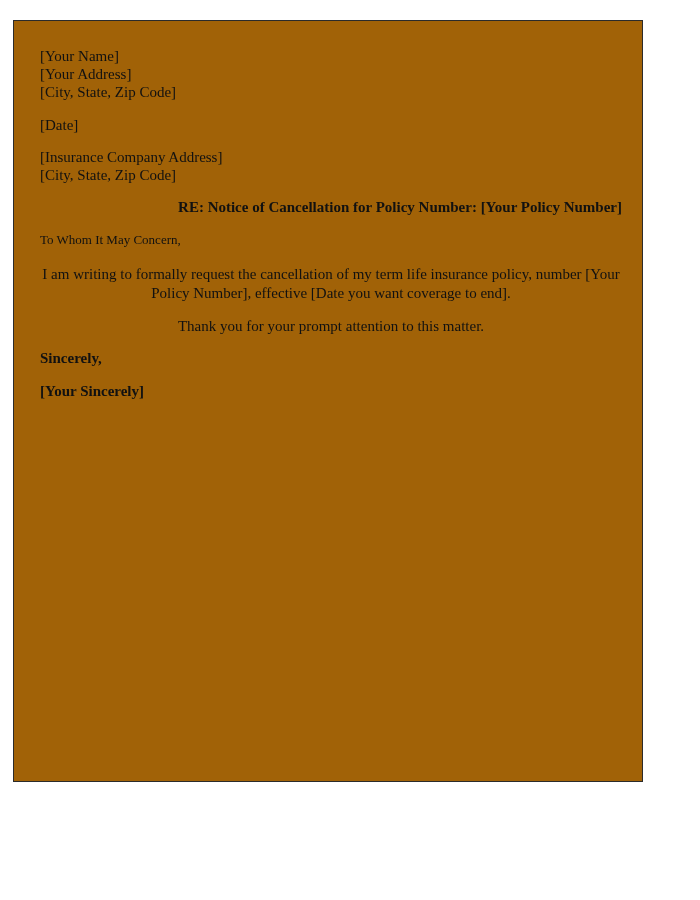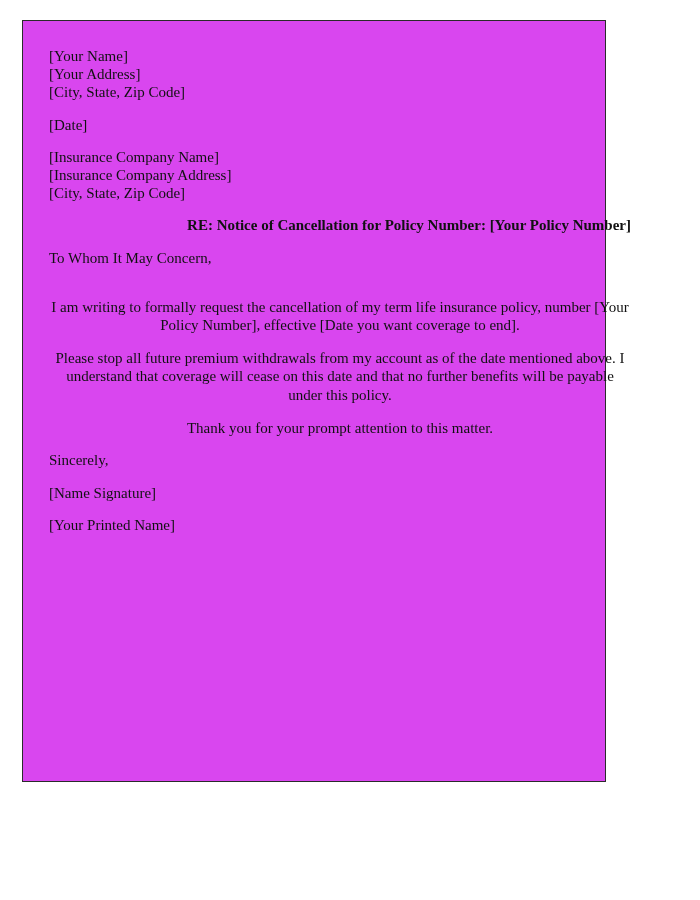--- a/index.html
+++ b/index.html
@@ -10,27 +10,27 @@
   body {
     width: 700px;
     height: 900px;
     overflow: hidden;
     font-family: "Liberation Serif", "DejaVu Serif", serif;
     color: #111111;
   }
 
   .page-sheet {
     position: absolute;
-    left: 22px;
+    left: 13px;
     top: 20px;
-    width: 584px;
+    width: 630px;
     height: 762px;
     box-sizing: border-box;
     border: 1.5px solid #2b2b2b;
-    background: #d946ef;
+    background: #a16207;
   }
 
   .letter-body {
     position: absolute;
     left: 26px;
     top: 26px;
     width: 582px;
   }
 
   .line-group {
@@ -56,29 +56,30 @@
   .subject-line {
     font-size: 15px;
     line-height: 18.6px;
     font-weight: bold;
     margin: 0 0 14px 0;
     white-space: nowrap;
     text-align: right;
   }
 
   .salutation {
-    font-size: 15px;
+    font-size: 13px;
     line-height: 18.6px;
-    margin: 0 0 30px 0;
+    margin: 0 0 16px 0;
   }
 
   .closing-line {
     font-size: 15px;
     line-height: 18.6px;
     margin: 0 0 14px 0;
+    font-weight: bold;
   }
   .closing-line.last {
     margin-bottom: 0;
   }
 </style>
 </head>
 <body>
 
 <div class="page-sheet">
   <div class="letter-body">
@@ -87,31 +88,28 @@
       <div class="txt-line">[Your Name]</div>
       <div class="txt-line">[Your Address]</div>
       <div class="txt-line">[City, State, Zip Code]</div>
     </div>
 
     <div class="line-group">
       <div class="txt-line">[Date]</div>
     </div>
 
     <div class="line-group">
-      <div class="txt-line">[Insurance Company Name]</div>
       <div class="txt-line">[Insurance Company Address]</div>
       <div class="txt-line">[City, State, Zip Code]</div>
     </div>
 
     <div class="subject-line">RE: Notice of Cancellation for Policy Number: [Your Policy Number]</div>
 
     <div class="salutation">To Whom It May Concern,</div>
 
     <p class="para">I am writing to formally request the cancellation of my term life insurance policy, number [Your Policy Number], effective [Date you want coverage to end].</p>
-    <p class="para">Please stop all future premium withdrawals from my account as of the date mentioned above. I understand that coverage will cease on this date and that no further benefits will be payable under this policy.</p>
     <p class="para">Thank you for your prompt attention to this matter.</p>
 
     <div class="closing-line">Sincerely,</div>
-    <div class="closing-line">[Name Signature]</div>
-    <div class="closing-line last">[Your Printed Name]</div>
+    <div class="closing-line">[Your Sincerely]</div>
 
   </div>
 </div>
 
 </body></html>

